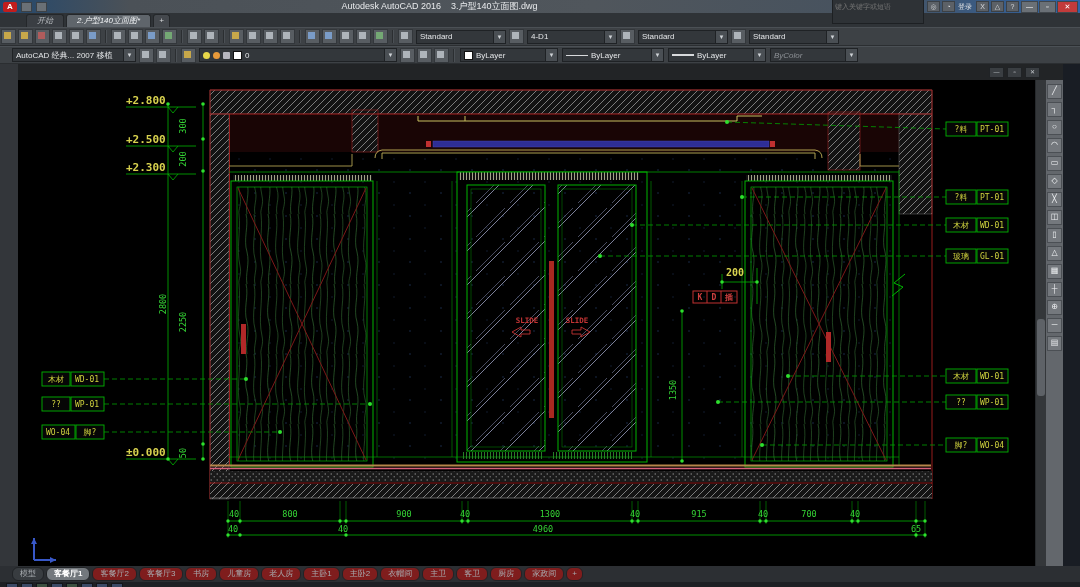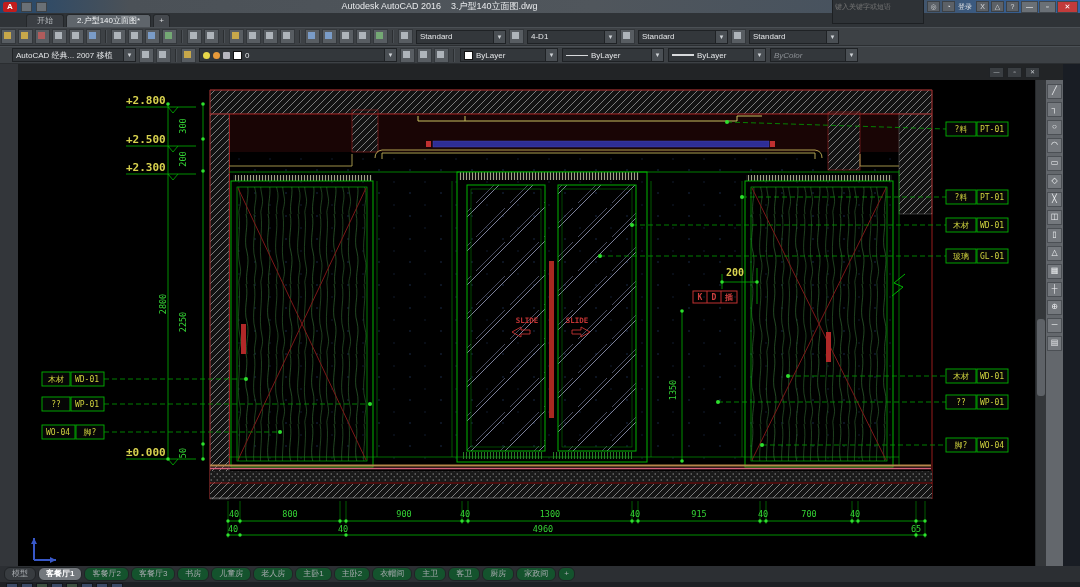--- a/index.html
+++ b/index.html
@@ -17,21 +17,21 @@
     font-size:7px;padding:12px 2px;margin-right:3px;}
   .tchip{width:11px;height:9px;background:#5c6167;border:1px solid #3c4146;margin-right:2px;
     font-size:7px;line-height:9px;text-align:center;color:#d8dadc;}
   .signin{font-size:7px;color:#e0e2e4;margin:0 4px 0 1px;}
   .winbtn{width:15px;height:10px;margin-right:1px;background:#6a7076;border:1px solid #41464b;
     color:#fff;font-size:7px;line-height:9px;text-align:center;}
   .winbtn.close{background:#c23b3b;width:19px;margin-right:2px;}
   
   .filetabs{height:14px;background:#2f3337;display:flex;align-items:flex-end;padding-left:26px;}
   .ftab{height:12px;line-height:12px;padding:0 10px;font-size:8px;color:#b6babe;background:#3a3e43;
-    border:1px solid #24272a;border-bottom:none;border-radius:3px 3px 0 0;margin-right:2px;}
+    border:1px solid #24272a;border-bottom:none;border-radius:3px 3px 0 0;margin-right:2px;font-style:italic;}
   .ftab.active{background:#5f656b;color:#f2f4f6;margin-top:28px;}
   .ftab.plus{padding:0 5px;background:#44484d;color:#d8dadc;}
   
   .toolbar{display:flex;align-items:center;background:#3d4145;border-top:1px solid #4b5055;
     border-bottom:1px solid #2b2e31;}
   .tb1{height:17px;}
   .tb2{height:16px;}
   .ico{width:13px;height:13px;margin:0 1px;background:#585d62;border:1px solid #33373b;
     position:relative;flex:none;}
   .ico::after{content:"";position:absolute;left:2px;top:2px;width:7px;height:7px;background:#aeb4ba;}
@@ -58,23 +58,23 @@
   .vscroll{position:absolute;left:1035px;top:16px;width:11px;height:486px;background:#34373a;
     border-left:1px solid #26292c;}
   .vthumb{position:absolute;left:1px;top:239px;width:8px;height:77px;background:#5e6267;border-radius:3px;}
   .side-toolbar{position:absolute;left:1046px;top:16px;width:17px;height:486px;background:#63676c;
     display:flex;flex-direction:column;align-items:center;padding-top:4px;box-sizing:border-box;}
   .sic{width:13px;height:13px;margin-bottom:3px;background:#74787d;border:1px solid #4b4f54;
     color:#f0f2f4;font-size:8px;line-height:12px;text-align:center;flex:none;}
   .right-margin{position:absolute;left:1063px;top:0;width:17px;height:502px;background:#191d24;}
   .left-gutter{position:absolute;left:0;top:0;width:18px;height:502px;background:#33363a;}
   
-  .layouttabs{height:16px;background:#2c2f33;display:flex;align-items:center;padding-left:4px;}
+  .layouttabs{height:16px;background:#2c2f33;display:flex;align-items:center;padding-left:12px;}
   .ltab{height:12px;line-height:12px;padding:0 7px;margin-right:2px;font-size:8px;color:#a8acb0;
-    background:#14532d;border:1px solid #202326;border-radius:6px;white-space:nowrap;}
+    background:#7f1d1d;border:1px solid #202326;border-radius:6px;white-space:nowrap;}
   .ltab.active{background:#73787d;color:#fff;font-weight:bold;}
   .ltab.model{background:#383c40;}
   .ltab.plus{padding:0 5px;}
   
   .statusbar{height:9px;background:#1e2024;display:flex;align-items:center;padding-left:6px;}
   .stile{width:10px;height:6px;margin-right:3px;background:#3c4a66;border:1px solid #14161a;}
   .stile.g{background:#3c5040;}
   
   .dim{fill:#35d435;font:8.5px "DejaVu Sans Mono",monospace;text-anchor:middle;}
   .ydim{fill:#d8d24e;font:bold 11px "DejaVu Sans Mono",monospace;}

